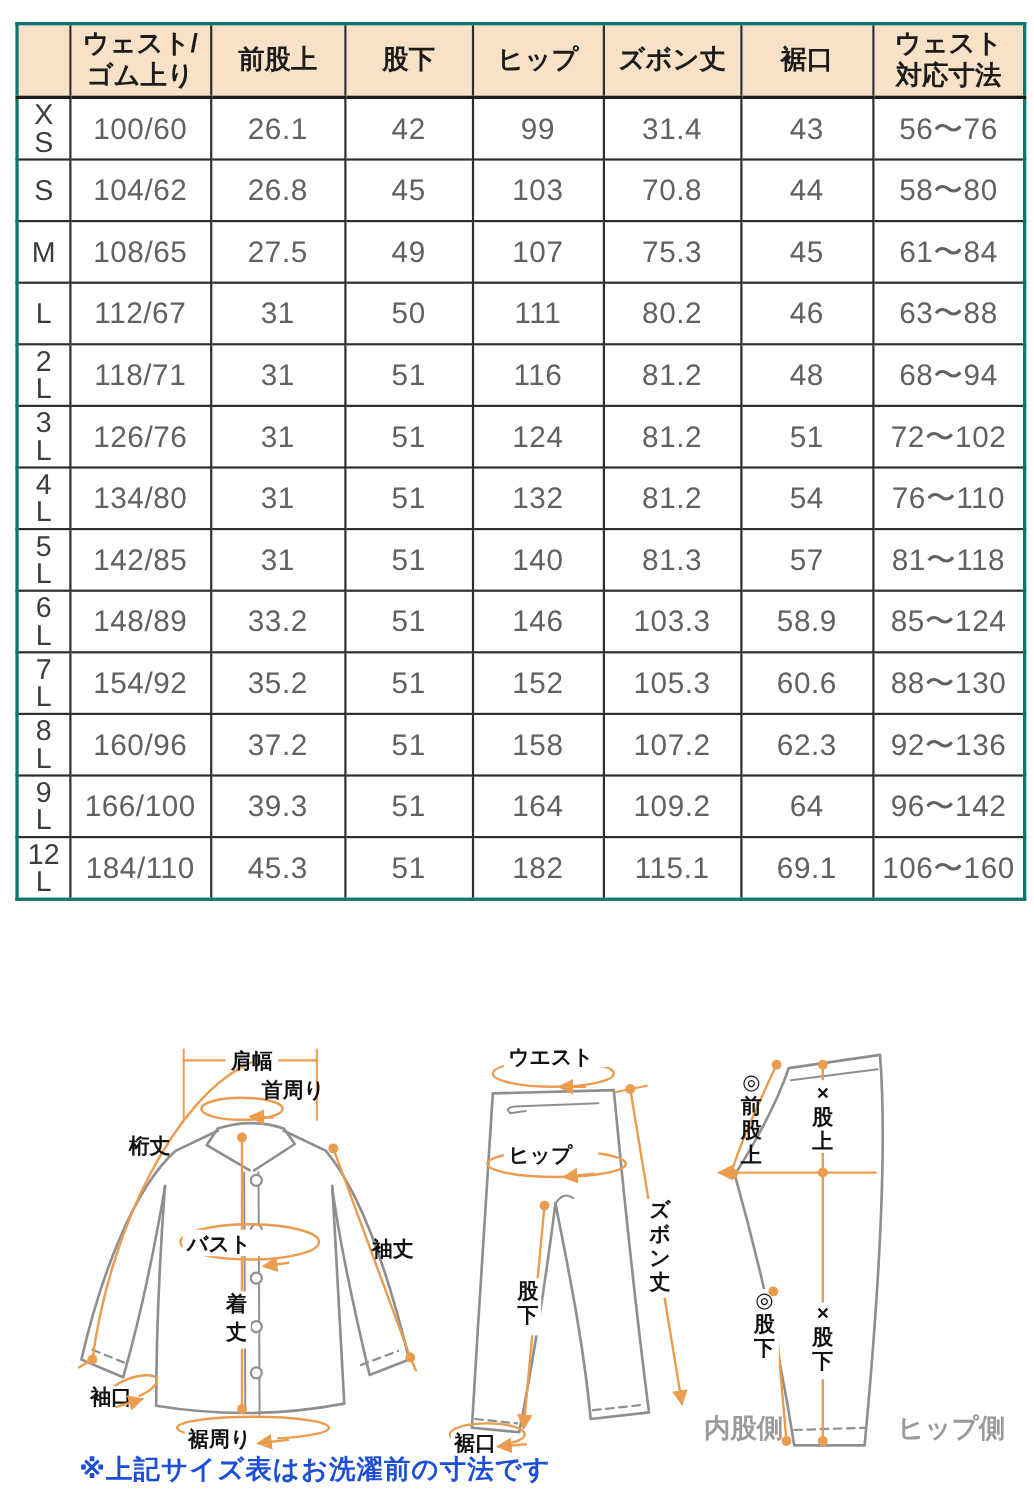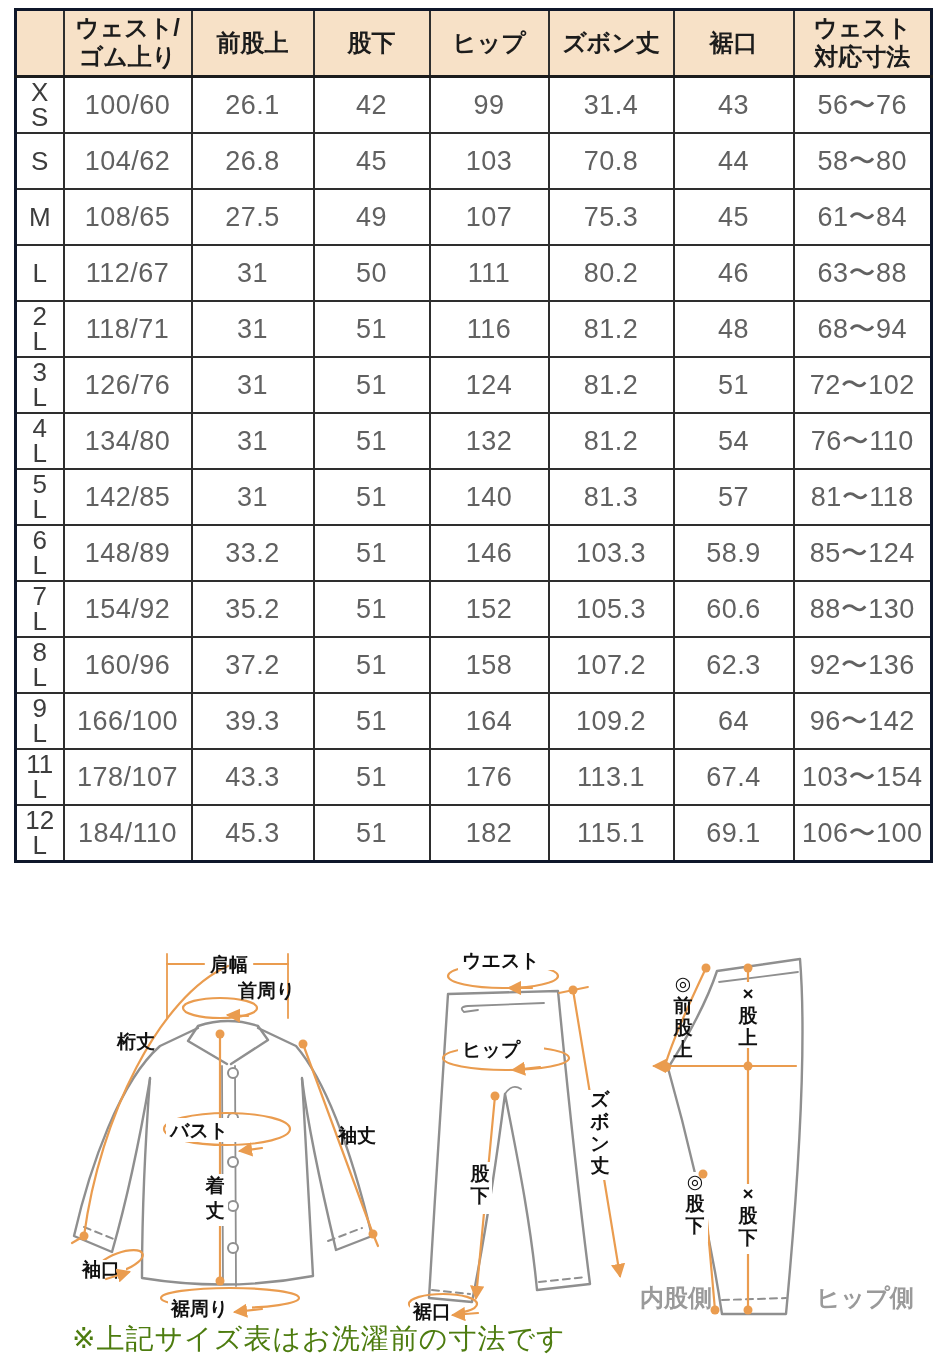--- a/index.html
+++ b/index.html
@@ -10,23 +10,23 @@
   }
   :root{
     --accent:#EA9C4F;
     --line:#2e2e2e;
     --header-bg:#F7E1C7;
     --num:#616161;
     --outline:#8f8f8f;
   }
   
   table.size-table{
-    position:absolute;left:14px;top:8px;width:916px;
+    position:absolute;left:14px;top:20px;width:916px;
     border-collapse:collapse;table-layout:fixed;
-    border:3px solid #0f172a;
+    border:3px solid #0f766e;
   }
   .size-table th,.size-table td{
     border:2px solid var(--line);
     text-align:center;vertical-align:middle;
     padding:0;overflow:hidden;
   }
   .size-table thead th{
     background:var(--header-bg);
     font-size:24px;font-weight:bold;color:#1c1c1c;
     height:64px;line-height:1.2;white-space:pre-line;
@@ -50,21 +50,21 @@
   .meas-thin{fill:none;stroke:var(--accent);stroke-width:1.8;stroke-linecap:round;}
   .mdot{fill:var(--accent);stroke:none;}
   .lblbox{fill:#ffffff;stroke:none;}
   .btn{fill:#ffffff;stroke:var(--outline);stroke-width:2;}
   text.dlabel{font-size:19px;font-weight:bold;fill:#111111;font-family:"Liberation Sans","DejaVu Sans",sans-serif;}
   text.vtext{font-size:19px;font-weight:bold;fill:#111111;text-anchor:middle;font-family:"Liberation Sans","DejaVu Sans",sans-serif;}
   text.side-label{font-size:24px;font-weight:bold;fill:#9a9a9a;font-family:"Liberation Sans","DejaVu Sans",sans-serif;}
   
   .note{
     position:absolute;left:72px;top:1320px;
-    font-size:28px;font-weight:400;color:#4d7c0f;letter-spacing:1px;
+    font-size:24px;font-weight:700;color:#1d4ed8;letter-spacing:1px;
   }
 </style>
 </head>
 <body>
 
 <table class="size-table">
   <colgroup>
     <col style="width:48px">
       <col style="width:128px">
       <col style="width:122px">
@@ -212,40 +212,29 @@
 L</th>
         <td>166/100</td>
         <td>39.3</td>
         <td>51</td>
         <td>164</td>
         <td>109.2</td>
         <td>64</td>
         <td>96〜142</td>
       </tr>
       <tr>
-        <th class="size-cell">11
-L</th>
-        <td>178/107</td>
-        <td>43.3</td>
-        <td>51</td>
-        <td>176</td>
-        <td>113.1</td>
-        <td>67.4</td>
-        <td>103〜154</td>
-      </tr>
-      <tr>
         <th class="size-cell">12
 L</th>
         <td>184/110</td>
         <td>45.3</td>
         <td>51</td>
         <td>182</td>
         <td>115.1</td>
         <td>69.1</td>
-        <td>106〜100</td>
+        <td>106〜160</td>
       </tr>
     </tbody>
 </table>
 
 <div class="diagram-strip">
 <svg width="940" height="380" viewBox="0 0 940 380">
   <defs>
     <marker id="mArrow" viewBox="0 0 10 10" refX="8.5" refY="5" markerWidth="6.5" markerHeight="6.5" orient="auto-start-reverse">
       <path d="M0,0 L10,5 L0,10 z" fill="#EA9C4F"></path>
     </marker>

